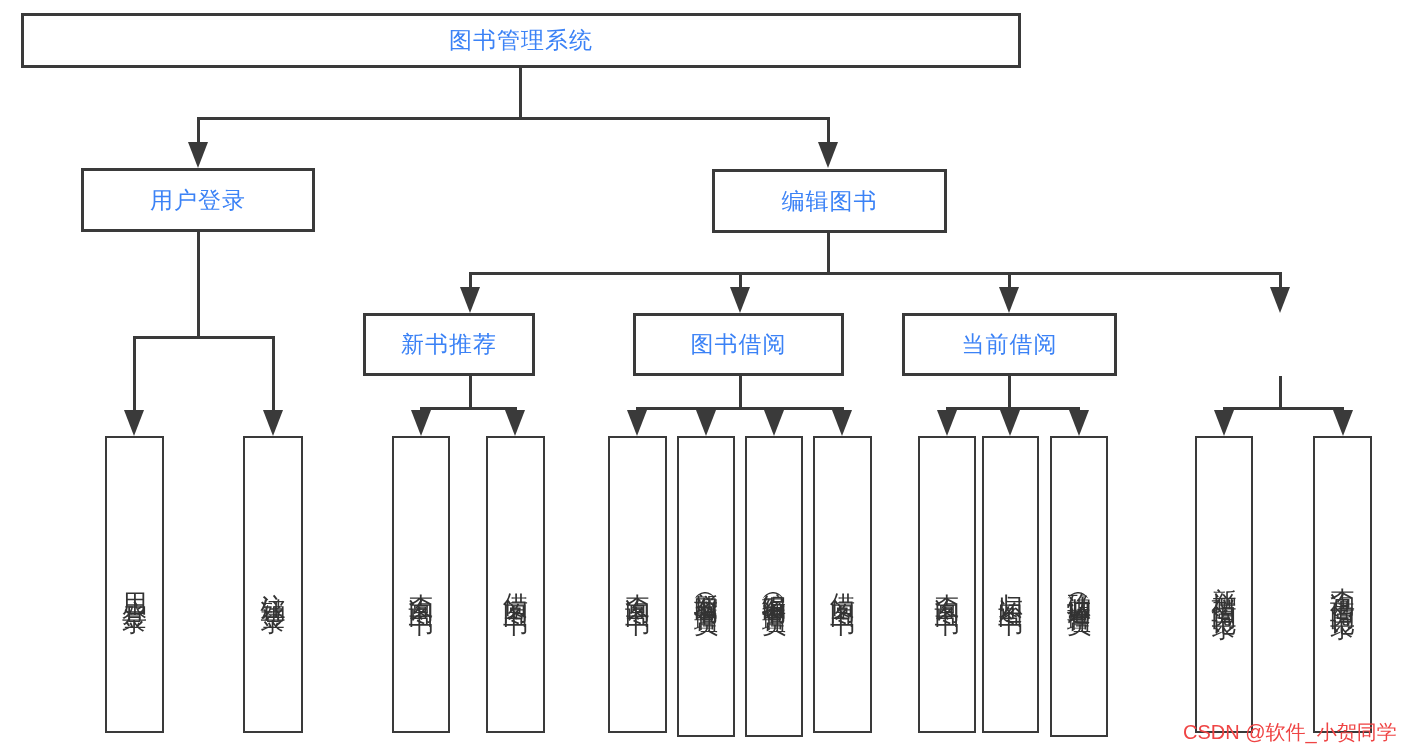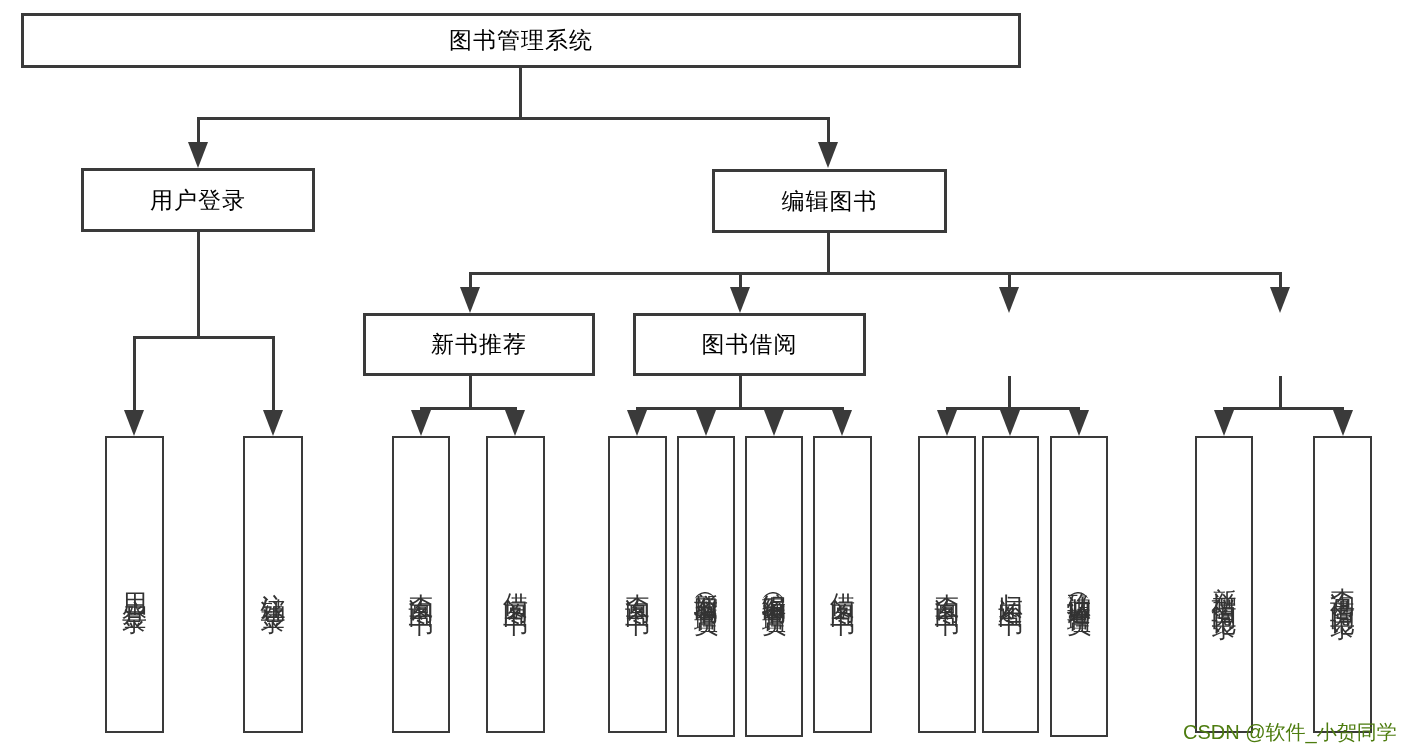--- a/index.html
+++ b/index.html
@@ -5,35 +5,35 @@
   html,body{margin:0;padding:0;background:#ffffff;}
   .stage{
     position:relative;width:1405px;height:747px;background:#ffffff;overflow:hidden;
     font-family:"Liberation Sans","DejaVu Sans",sans-serif;color:#333333;
   }
   .box{
     position:absolute;box-sizing:border-box;background:#ffffff;
     border:3px solid #3a3a3a;display:flex;align-items:center;justify-content:center;
   }
   .box.leaf{border-width:2px;}
-  .hlabel{font-size:23px;color:#000000;letter-spacing:1px;white-space:nowrap;}
+  .hlabel{font-size:23px;color:#3b82f6;letter-spacing:1px;white-space:nowrap;}
   .vlabel{
     writing-mode:vertical-rl;text-orientation:mixed;
     font-size:25px;letter-spacing:6px;color:#333333;line-height:1;white-space:nowrap;
   }
   .vlabel.long{font-size:24px;letter-spacing:3px;}
   .vline{position:absolute;width:3px;background:#3a3a3a;}
   .hline{position:absolute;height:3px;background:#3a3a3a;}
   .arrow{
     position:absolute;width:0;height:0;
     border-left:10px solid transparent;border-right:10px solid transparent;
     border-top:26px solid #3a3a3a;
   }
   .watermark{
-    position:absolute;left:1183px;top:719px;font-size:20px;color:#4d7c0f;
+    position:absolute;left:1183px;top:719px;font-size:20px;color:#ef4444;
     white-space:nowrap;z-index:5;text-align:right;
   }
 </style>
 </head>
 <body>
 
 <div class="stage">
 
   <div class="box" style="left:21px;top:13px;width:1000px;height:55px">
     <span class="hlabel">图书管理系统</span>
@@ -64,25 +64,28 @@
   <div class="hline" style="left:469px;top:272px;width:813px"></div>
   <div class="vline" style="left:469px;top:272px;height:17px"></div>
   <div class="vline" style="left:739px;top:272px;height:17px"></div>
   <div class="vline" style="left:1008px;top:272px;height:17px"></div>
   <div class="vline" style="left:1279px;top:272px;height:17px"></div>
   <div class="arrow" style="left:460px;top:287px"></div>
   <div class="arrow" style="left:730px;top:287px"></div>
   <div class="arrow" style="left:999px;top:287px"></div>
   <div class="arrow" style="left:1270px;top:287px"></div>
 
-  <div class="box" style="left:363px;top:313px;width:232px;height:63px">
+  <div class="box" style="left:363px;top:313px;width:172px;height:63px">
     <span class="hlabel">新书推荐</span>
   </div>
-  <div class="box" style="left:633px;top:313px;width:233px;height:63px">
+  <div class="box" style="left:633px;top:313px;width:211px;height:63px">
     <span class="hlabel">图书借阅</span>
+  </div>
+  <div class="box" style="left:902px;top:313px;width:215px;height:63px">
+    <span class="hlabel">当前借阅</span>
   </div>
 
   <div class="vline" style="left:469px;top:376px;height:33px"></div>
   <div class="hline" style="left:420px;top:407px;width:97px"></div>
   <div class="arrow" style="left:411px;top:410px"></div>
   <div class="arrow" style="left:505px;top:410px"></div>
 
   <div class="vline" style="left:739px;top:376px;height:33px"></div>
   <div class="hline" style="left:636px;top:407px;width:208px"></div>
   <div class="arrow" style="left:627px;top:410px"></div>

